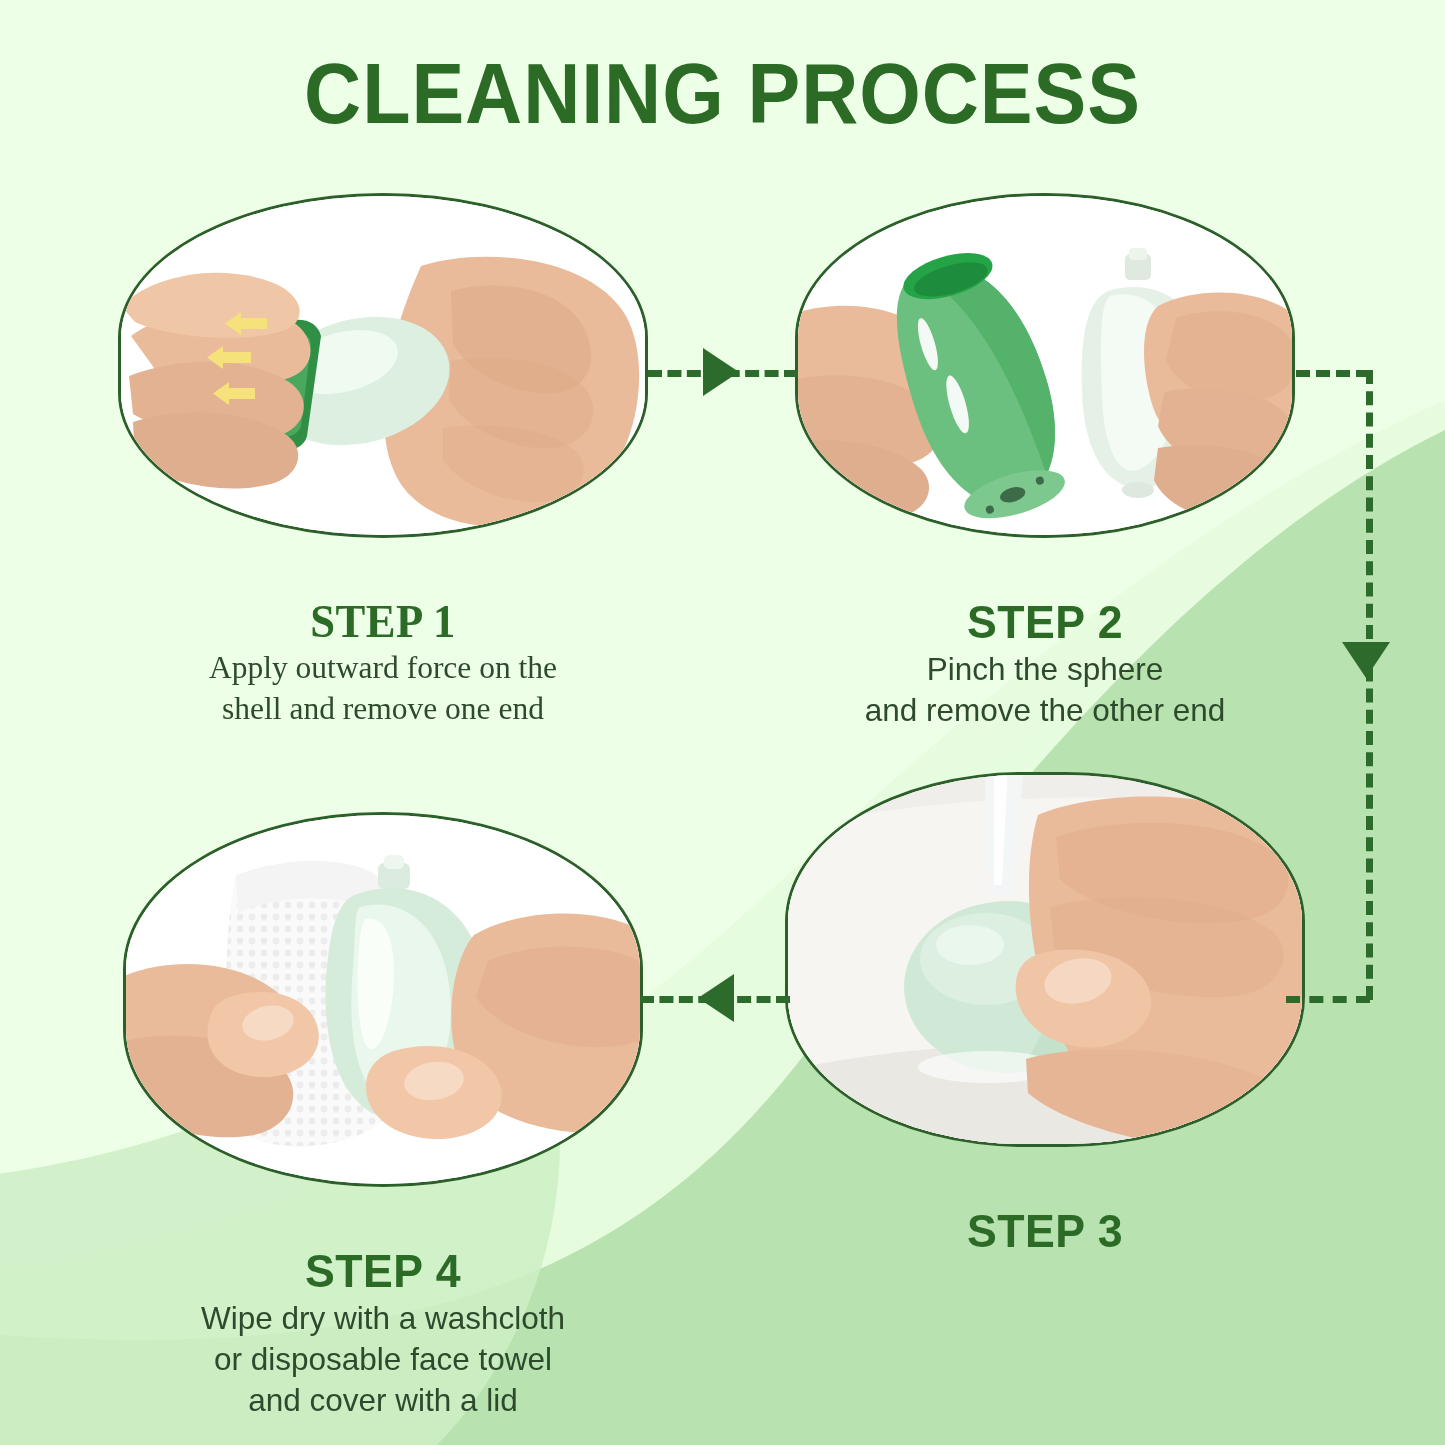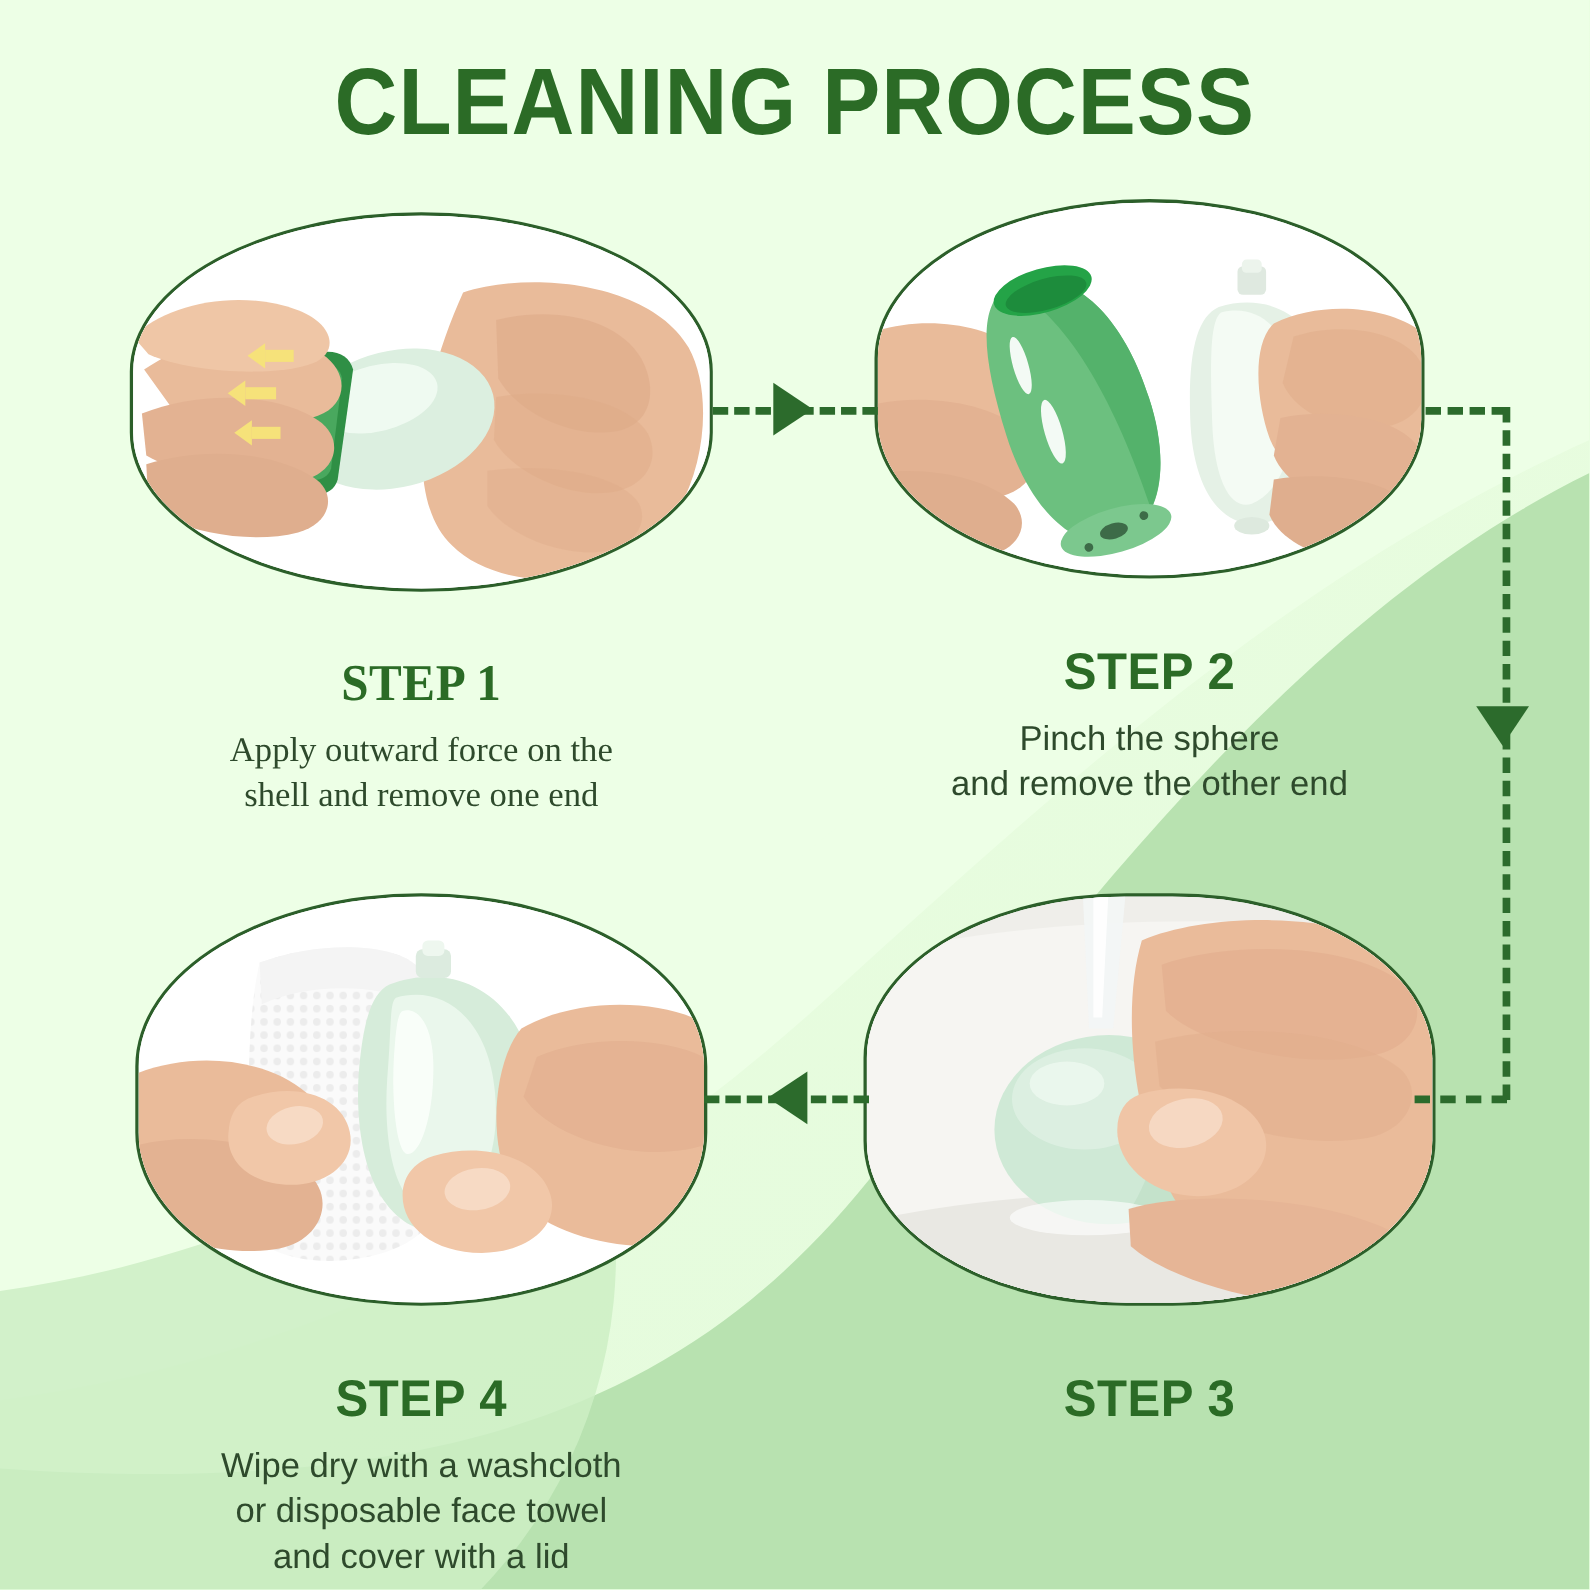--- a/index.html
+++ b/index.html
@@ -45,30 +45,29 @@
     font-size:47px;
     letter-spacing:0.5px;
     margin-top:56px;
     transform:scaleX(0.95);
   }
   .step-desc {
     text-align:center;
     color:#2e4a2c;
     font-size:31.5px;
     line-height:1.30;
-    margin-top:14px;
     white-space:pre-line;
   }
 
   
   #step-1 { left:118px;  top:193px;  width:530px;font-family:Liberation Serif, serif; }
   #step-1 .oval { width:530px; height:345px; }
-  #step-2 { left:795px;  top:181px;  width:500px; }
+  #step-2 { left:795px;  top:193px;  width:500px; }
   #step-2 .oval { width:500px; height:345px; }
-  #step-3 { left:785px;  top:812px;  width:520px; }
+  #step-3 { left:785px;  top:772px;  width:520px; }
   #step-3 .oval { width:520px; height:375px; }
   #step-4 { left:123px;  top:812px;  width:520px; }
   #step-4 .oval { width:520px; height:375px; }
 
   
   .scene { position:absolute; inset:0; }
 
   
   .conn { position:absolute; z-index:6; }
   .dash-h {

